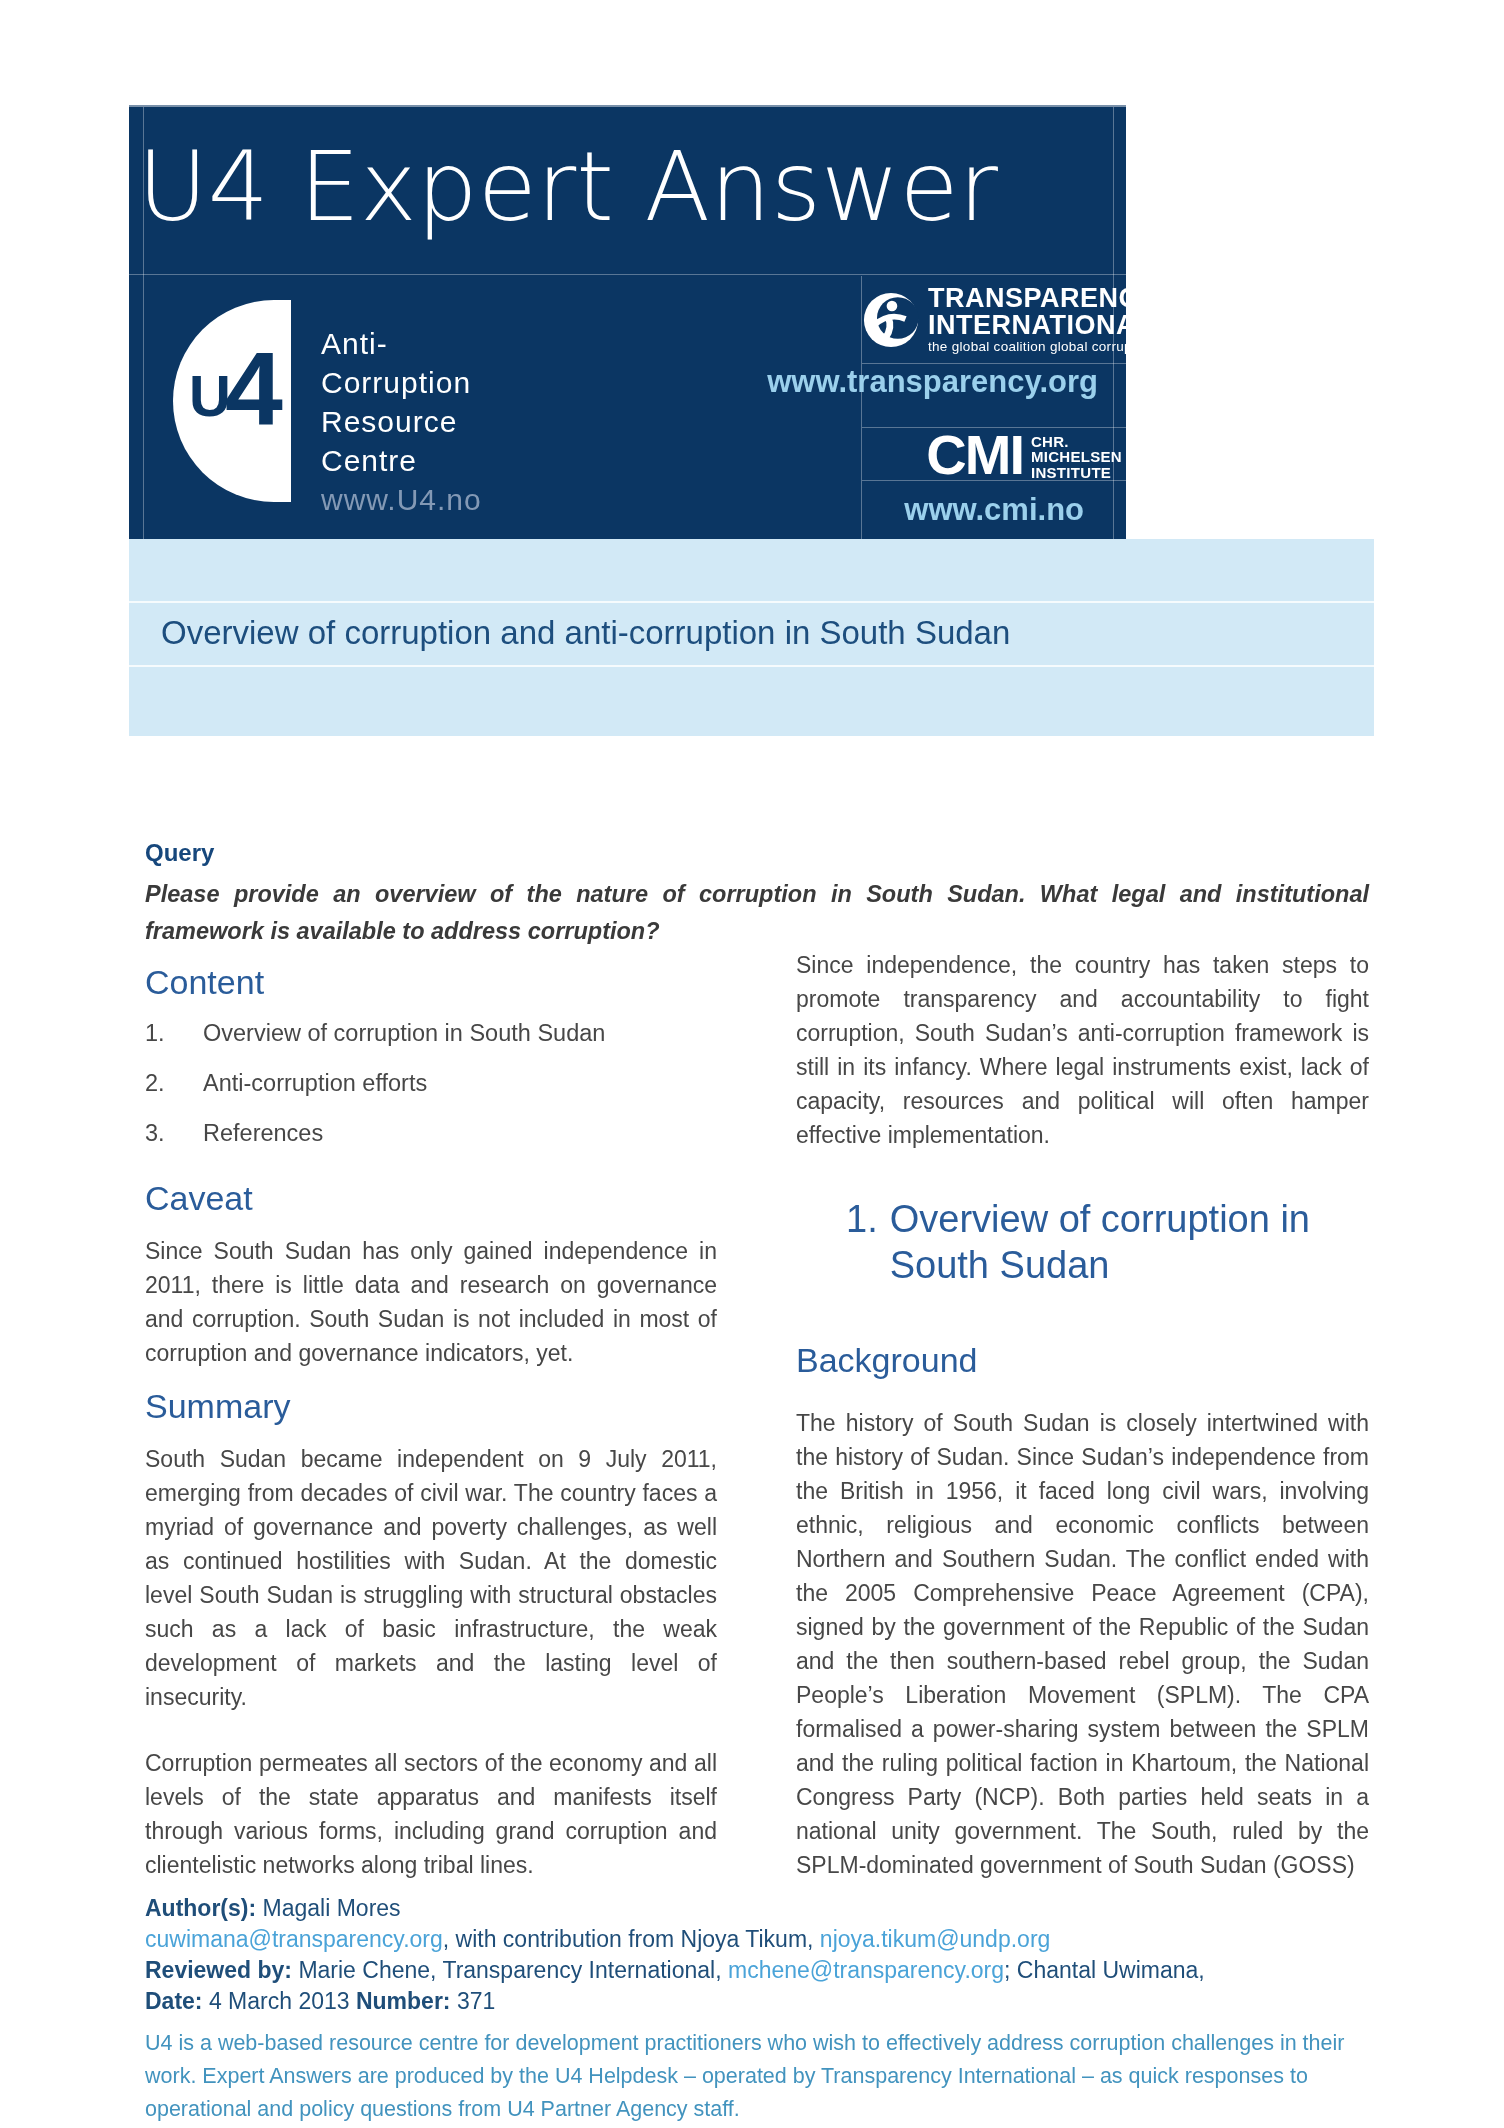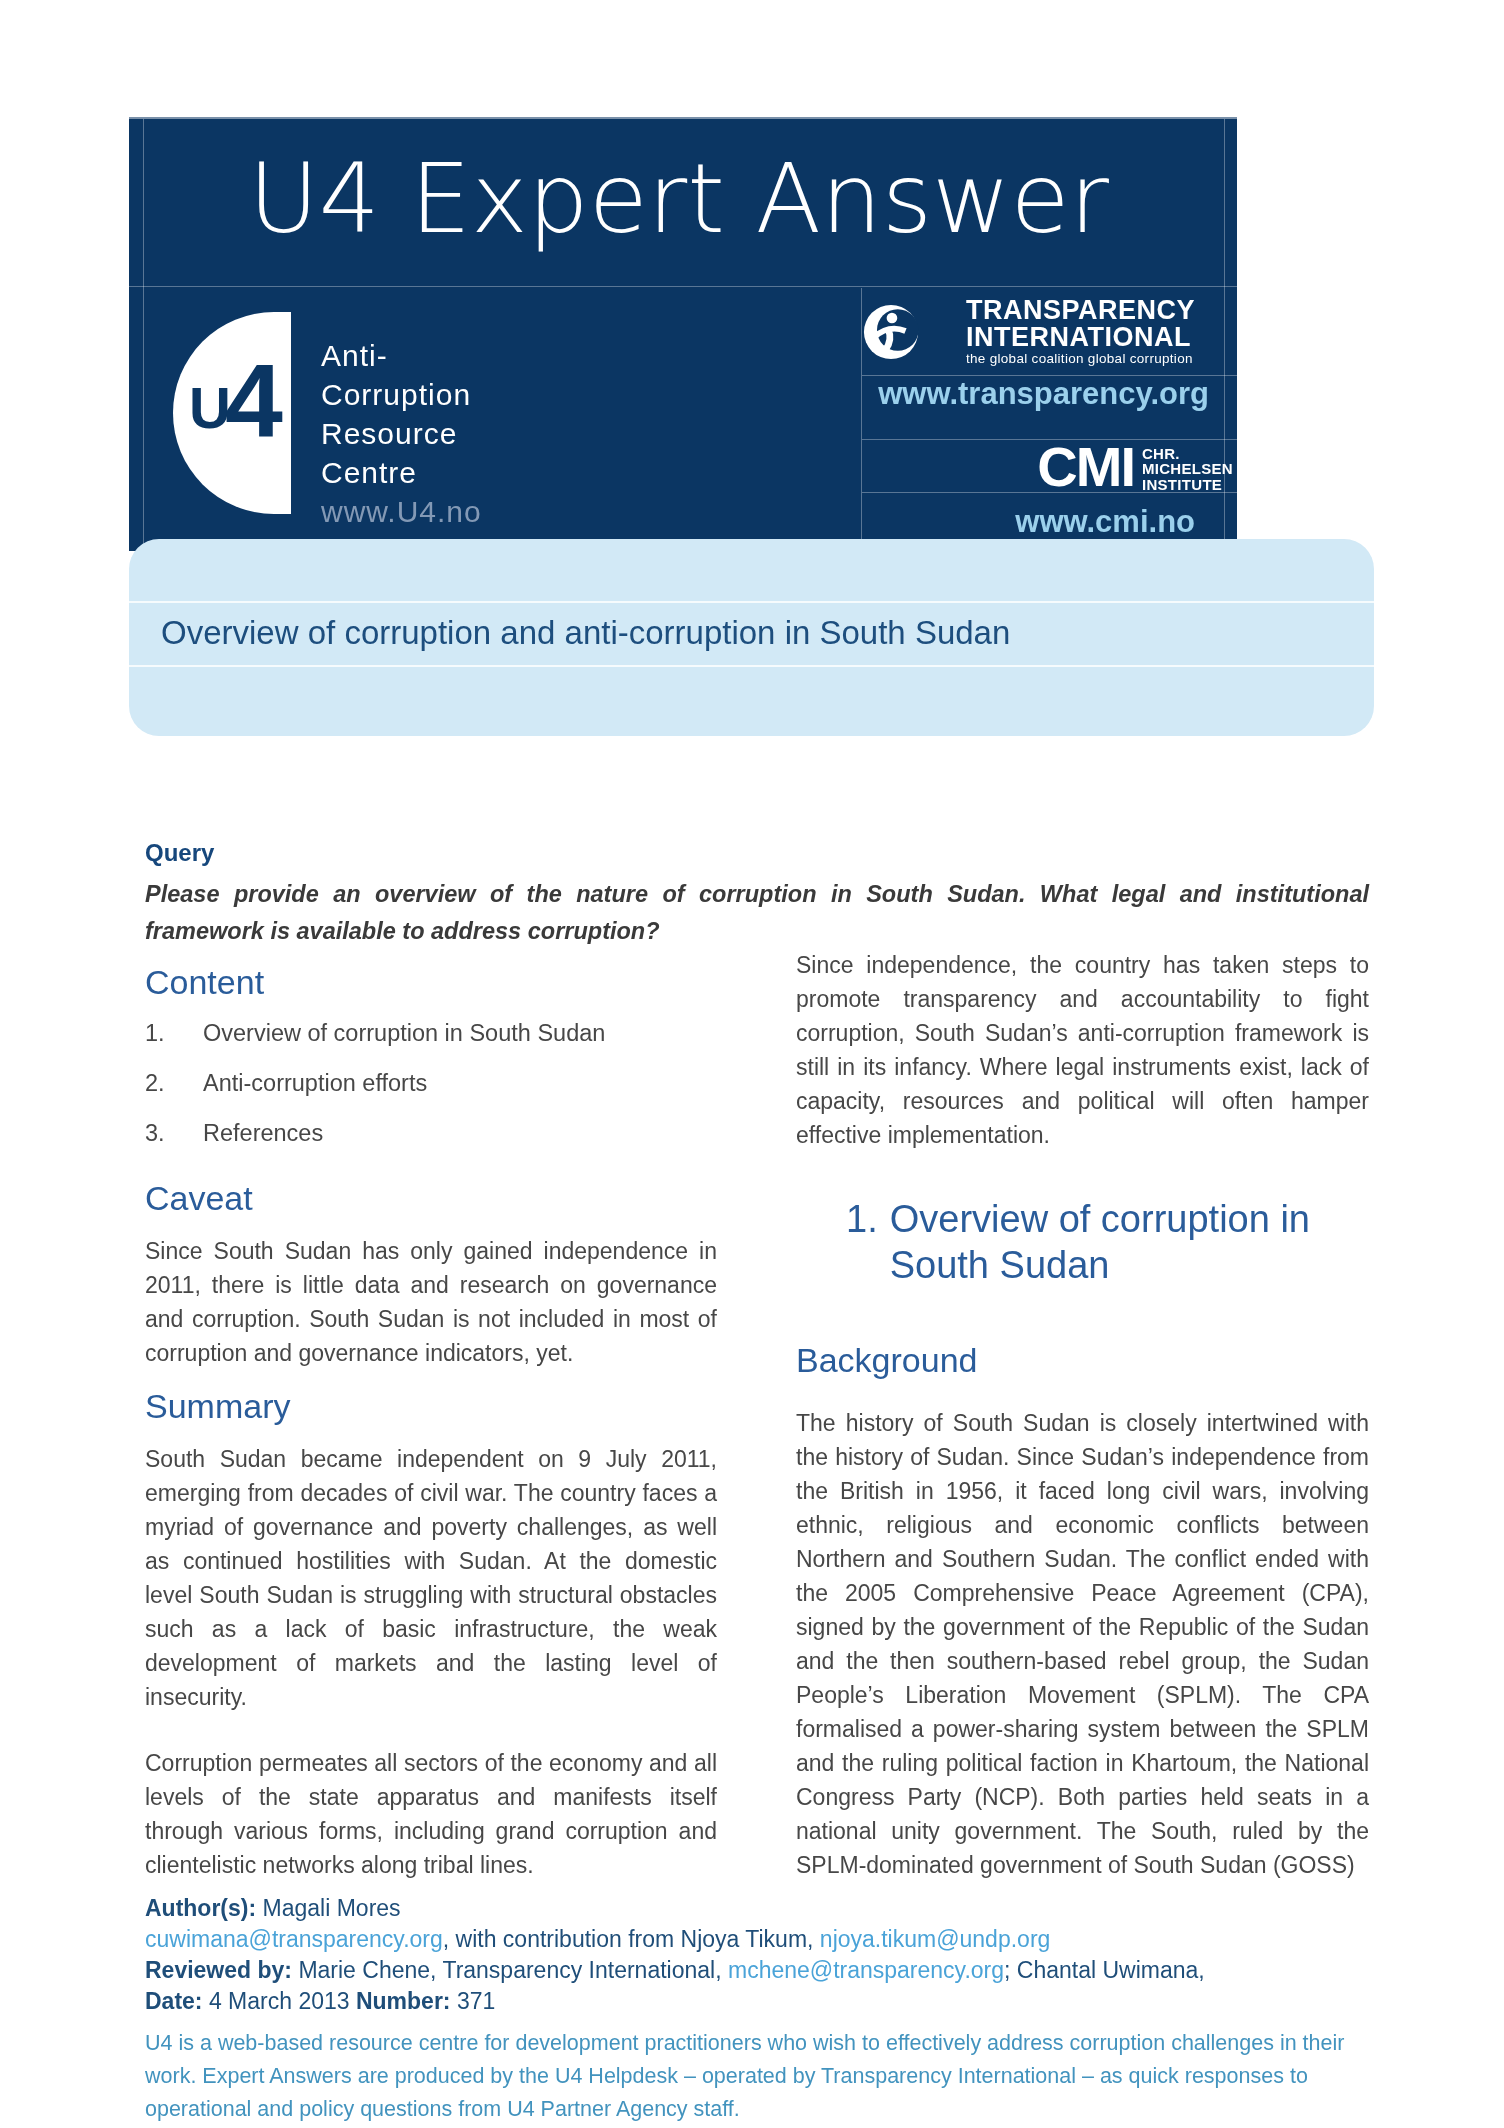--- a/index.html
+++ b/index.html
@@ -1,20 +1,20 @@
 <!DOCTYPE html>
 <html><head>
 <meta charset="utf-8">
 <style>
   html,body{margin:0;padding:0;background:#ffffff;}
   #stage{position:relative;width:1504px;height:2128px;background:#ffffff;
          font-family:"Liberation Sans",sans-serif;overflow:hidden;}
 
   
-  .header{position:absolute;left:129px;top:117px;width:1108px;height:434px;
+  .header{position:absolute;left:129px;top:105px;width:997px;height:434px;
           background:#0b3663;border-top:2px solid rgba(255,255,255,.45);box-sizing:border-box;}
   .vline-left{position:absolute;left:14px;top:0;bottom:0;width:1px;background:rgba(255,255,255,.32);}
   .vline-right{position:absolute;right:12px;top:0;bottom:0;width:1px;background:rgba(255,255,255,.32);}
   .title-band{position:absolute;left:0;top:0;width:100%;height:168px;
               border-bottom:1px solid rgba(255,255,255,.32);box-sizing:border-box;}
   .main-title{position:absolute;right:128px;top:14px;color:#ffffff;
               font-family:"DejaVu Sans","Liberation Sans",sans-serif;
               font-weight:200;font-size:96px;line-height:132px;white-space:nowrap;}
 
   .logo-band{position:absolute;left:0;top:169px;width:100%;height:265px;}
@@ -41,21 +41,21 @@
   .turl-row{height:64px;border-bottom:1px solid rgba(255,255,255,.32);box-sizing:border-box;
             display:flex;align-items:flex-start;justify-content:flex-end;padding-right:28px;}
   .lblue-link{color:#9bd0ec;font-weight:bold;font-size:31px;text-decoration:none;}
   .cmi-row{height:53px;border-bottom:1px solid rgba(255,255,255,.32);box-sizing:border-box;
            display:flex;align-items:flex-end;justify-content:flex-end;padding-right:4px;overflow:visible;}
   .cmi-abbr{color:#ffffff;font-weight:800;font-size:56px;letter-spacing:-2px;line-height:50px;}
   .cmi-stack{margin-left:8px;color:#ffffff;font-weight:bold;font-size:15px;line-height:15.5px;letter-spacing:.3px;}
   .curl-row{height:58px;display:flex;align-items:center;justify-content:flex-end;padding-right:42px;}
 
   
-  .blueband{position:absolute;left:129px;top:539px;width:1245px;height:197px;background:#d2e9f6;border-radius:30px;}
+  .blueband{position:absolute;left:129px;top:539px;width:1245px;height:197px;background:#d2e9f6;}
   .bb-rule{position:absolute;left:0;right:0;height:2px;background:rgba(255,255,255,.8);}
   .bb-rule1{top:62px;} .bb-rule2{top:126px;}
   .bb-title{position:absolute;left:32px;top:75px;color:#1d4e7e;font-size:33px;white-space:nowrap;}
 
   
   .query{position:absolute;left:145px;top:838px;width:1224px;}
   .query-label{color:#16477c;font-weight:bold;font-size:24px;line-height:30px;margin-bottom:8px;}
   .query-text{color:#3a3a3a;font-weight:bold;font-style:italic;font-size:23.5px;
               line-height:37px;text-align:justify;}
 

